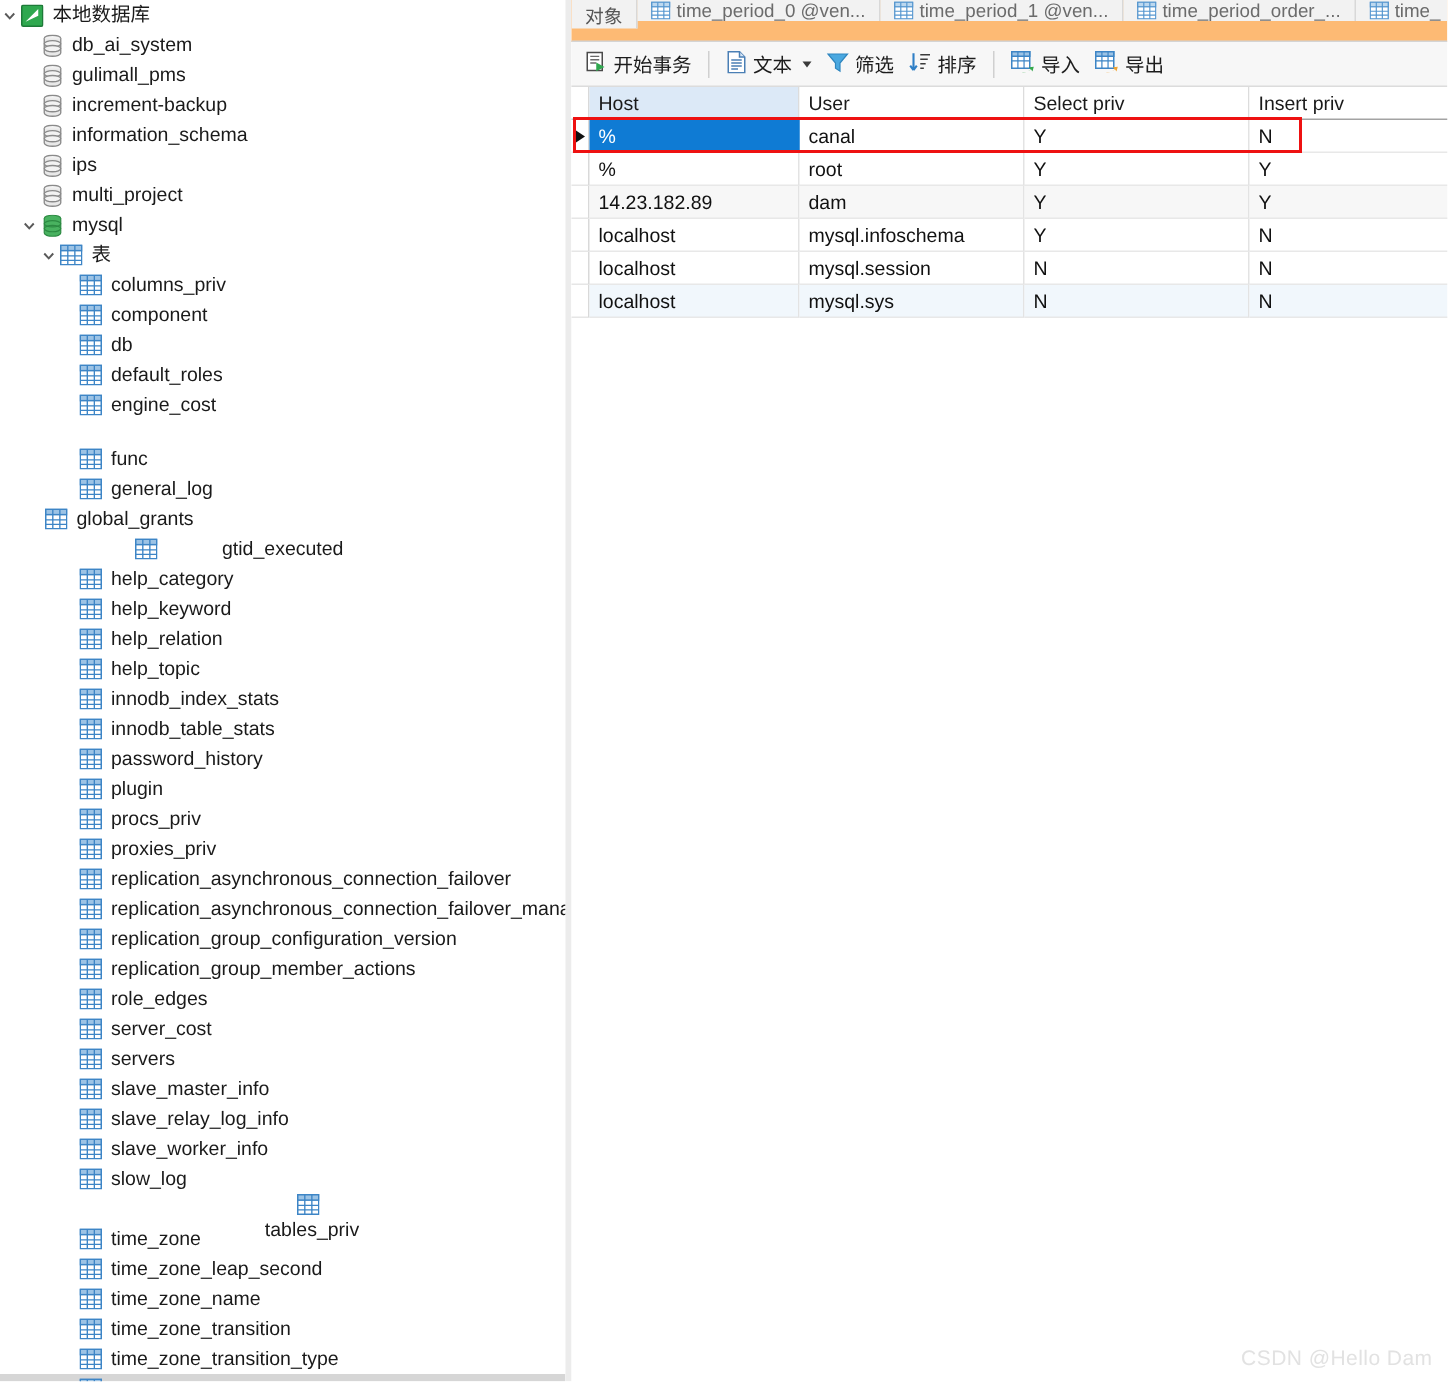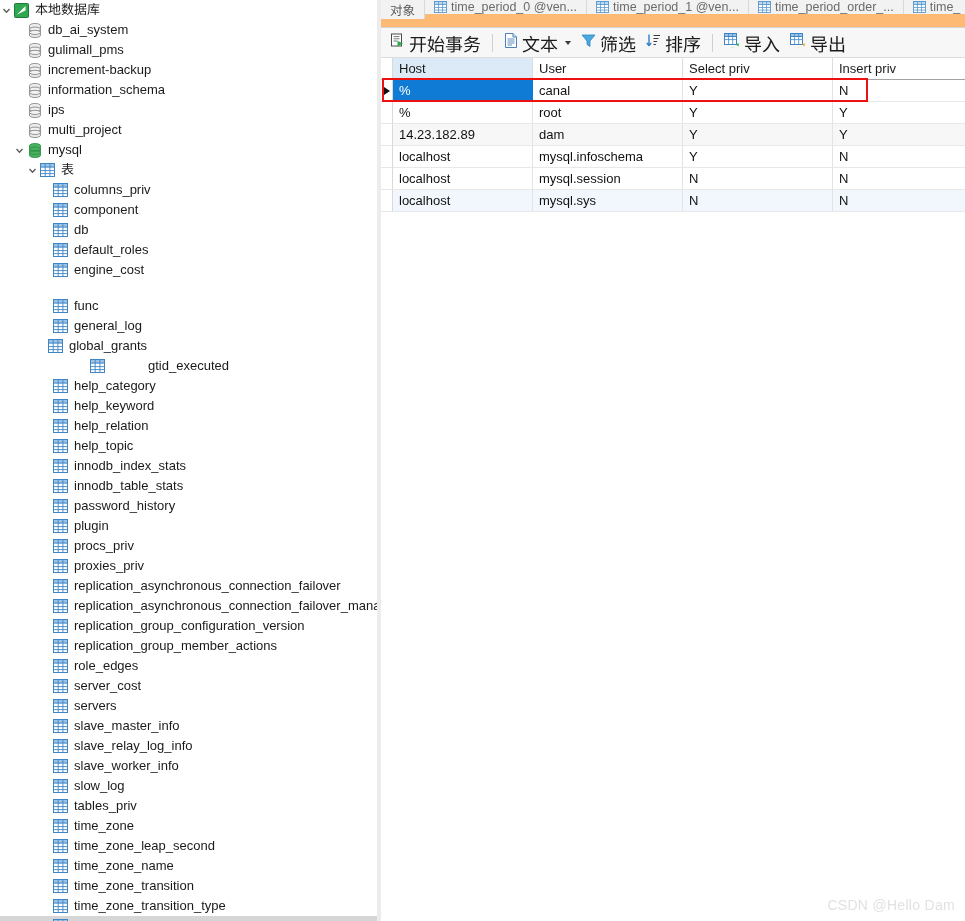--- a/index.html
+++ b/index.html
@@ -122,21 +122,21 @@
     align-items: center;
     padding-left: 4px;
     box-sizing: border-box;
   }
   .tb-btn {
     display: flex;
     align-items: center;
     gap: 4px;
     height: 24px;
     padding: 0 5px;
-    font-size: 18px;
+    font-size: 13px;
     color: #1c1c1c;
     white-space: nowrap;
     border-radius: 2px;
   }
   .tb-sep {
     width: 1px;
     height: 18px;
     background: #d0d0d0;
     margin: 0 6px;
   }
@@ -432,21 +432,21 @@
           <div class="twisty"></div>
           <div class="tree-ico">
             <svg width="15" height="14" viewBox="0 0 15 14">
   <rect x="0.5" y="0.5" width="14" height="13" fill="#ffffff" stroke="#3d85c6"></rect>
   <rect x="0.5" y="0.5" width="14" height="3.6" fill="#9cc3e5" stroke="#3d85c6"></rect>
   <path d="M5.2 0.5 V13.5 M9.9 0.5 V13.5 M0.5 7.6 H14.5 M0.5 10.6 H14.5" stroke="#3d85c6" stroke-width="0.9"></path>
 </svg>
           </div>
           <span class="tree-label">general_log</span>
         </div>
-        <div class="tree-row" style="padding-left: 34px;">
+        <div class="tree-row" style="padding-left: 16px;">
           <div class="twisty"></div>
           <div class="tree-ico">
             <svg width="15" height="14" viewBox="0 0 15 14">
   <rect x="0.5" y="0.5" width="14" height="13" fill="#ffffff" stroke="#3d85c6"></rect>
   <rect x="0.5" y="0.5" width="14" height="3.6" fill="#9cc3e5" stroke="#3d85c6"></rect>
   <path d="M5.2 0.5 V13.5 M9.9 0.5 V13.5 M0.5 7.6 H14.5 M0.5 10.6 H14.5" stroke="#3d85c6" stroke-width="0.9"></path>
 </svg>
           </div>
           <span class="tree-label">global_grants</span>
         </div>
@@ -685,21 +685,21 @@
           <div class="twisty"></div>
           <div class="tree-ico">
             <svg width="15" height="14" viewBox="0 0 15 14">
   <rect x="0.5" y="0.5" width="14" height="13" fill="#ffffff" stroke="#3d85c6"></rect>
   <rect x="0.5" y="0.5" width="14" height="3.6" fill="#9cc3e5" stroke="#3d85c6"></rect>
   <path d="M5.2 0.5 V13.5 M9.9 0.5 V13.5 M0.5 7.6 H14.5 M0.5 10.6 H14.5" stroke="#3d85c6" stroke-width="0.9"></path>
 </svg>
           </div>
           <span class="tree-label">slow_log</span>
         </div>
-        <div class="tree-row" style="padding-left: 39px;">
+        <div class="tree-row" style="padding-left: 39px; flex-direction: column;">
           <div class="twisty"></div>
           <div class="tree-ico">
             <svg width="15" height="14" viewBox="0 0 15 14">
   <rect x="0.5" y="0.5" width="14" height="13" fill="#ffffff" stroke="#3d85c6"></rect>
   <rect x="0.5" y="0.5" width="14" height="3.6" fill="#9cc3e5" stroke="#3d85c6"></rect>
   <path d="M5.2 0.5 V13.5 M9.9 0.5 V13.5 M0.5 7.6 H14.5 M0.5 10.6 H14.5" stroke="#3d85c6" stroke-width="0.9"></path>
 </svg>
           </div>
           <span class="tree-label">tables_priv</span>
         </div>

